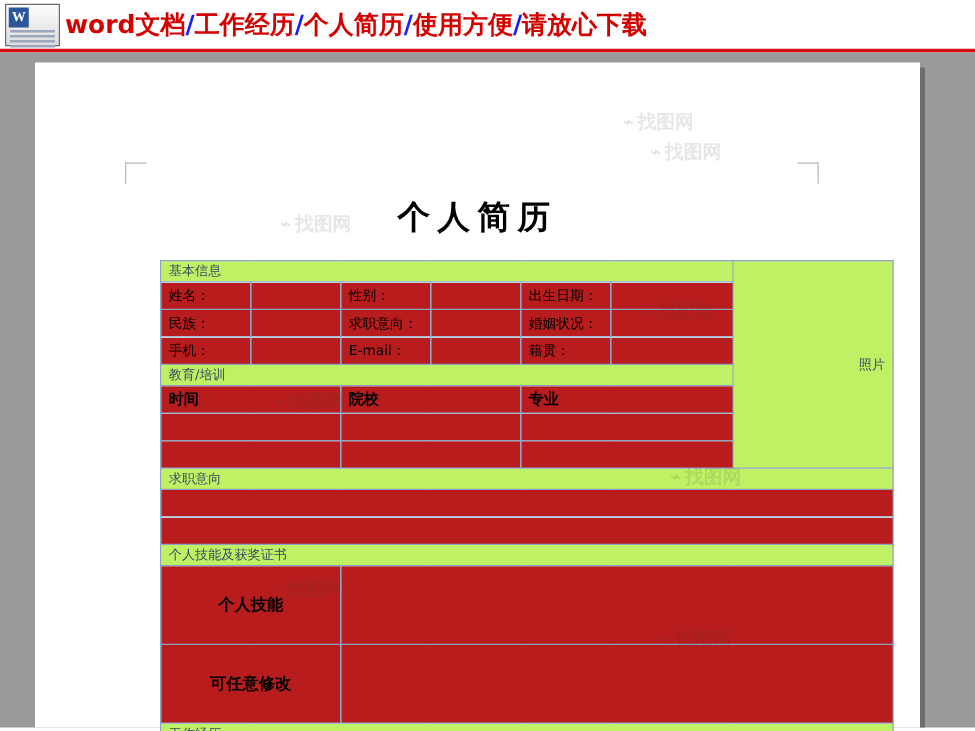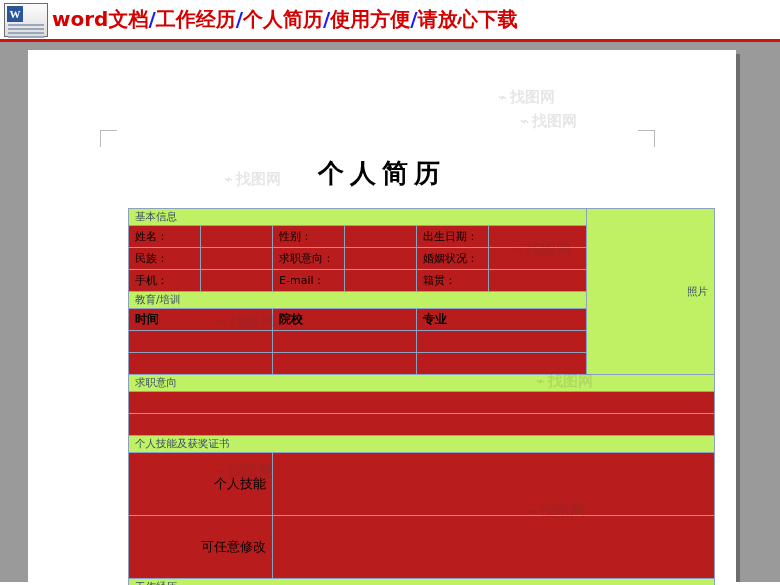--- a/index.html
+++ b/index.html
@@ -176,22 +176,22 @@
     font-weight: bold;
     font-size: 12px;
   }
   .photo-cell {
     text-align: right;
     vertical-align: middle;
     font-size: 12px;
     background: #ffffff;
   }
   .rowlabel {
-    text-align: right;
-    font-weight: normal;
+    text-align: center;
+    font-weight: bold;
     font-size: 13px;
   }
   .tall { height: 38px; }
 
   
   .wm {
     position: absolute;
     color: rgba(60,60,60,0.13);
     font-size: 15px;
     font-weight: bold;

